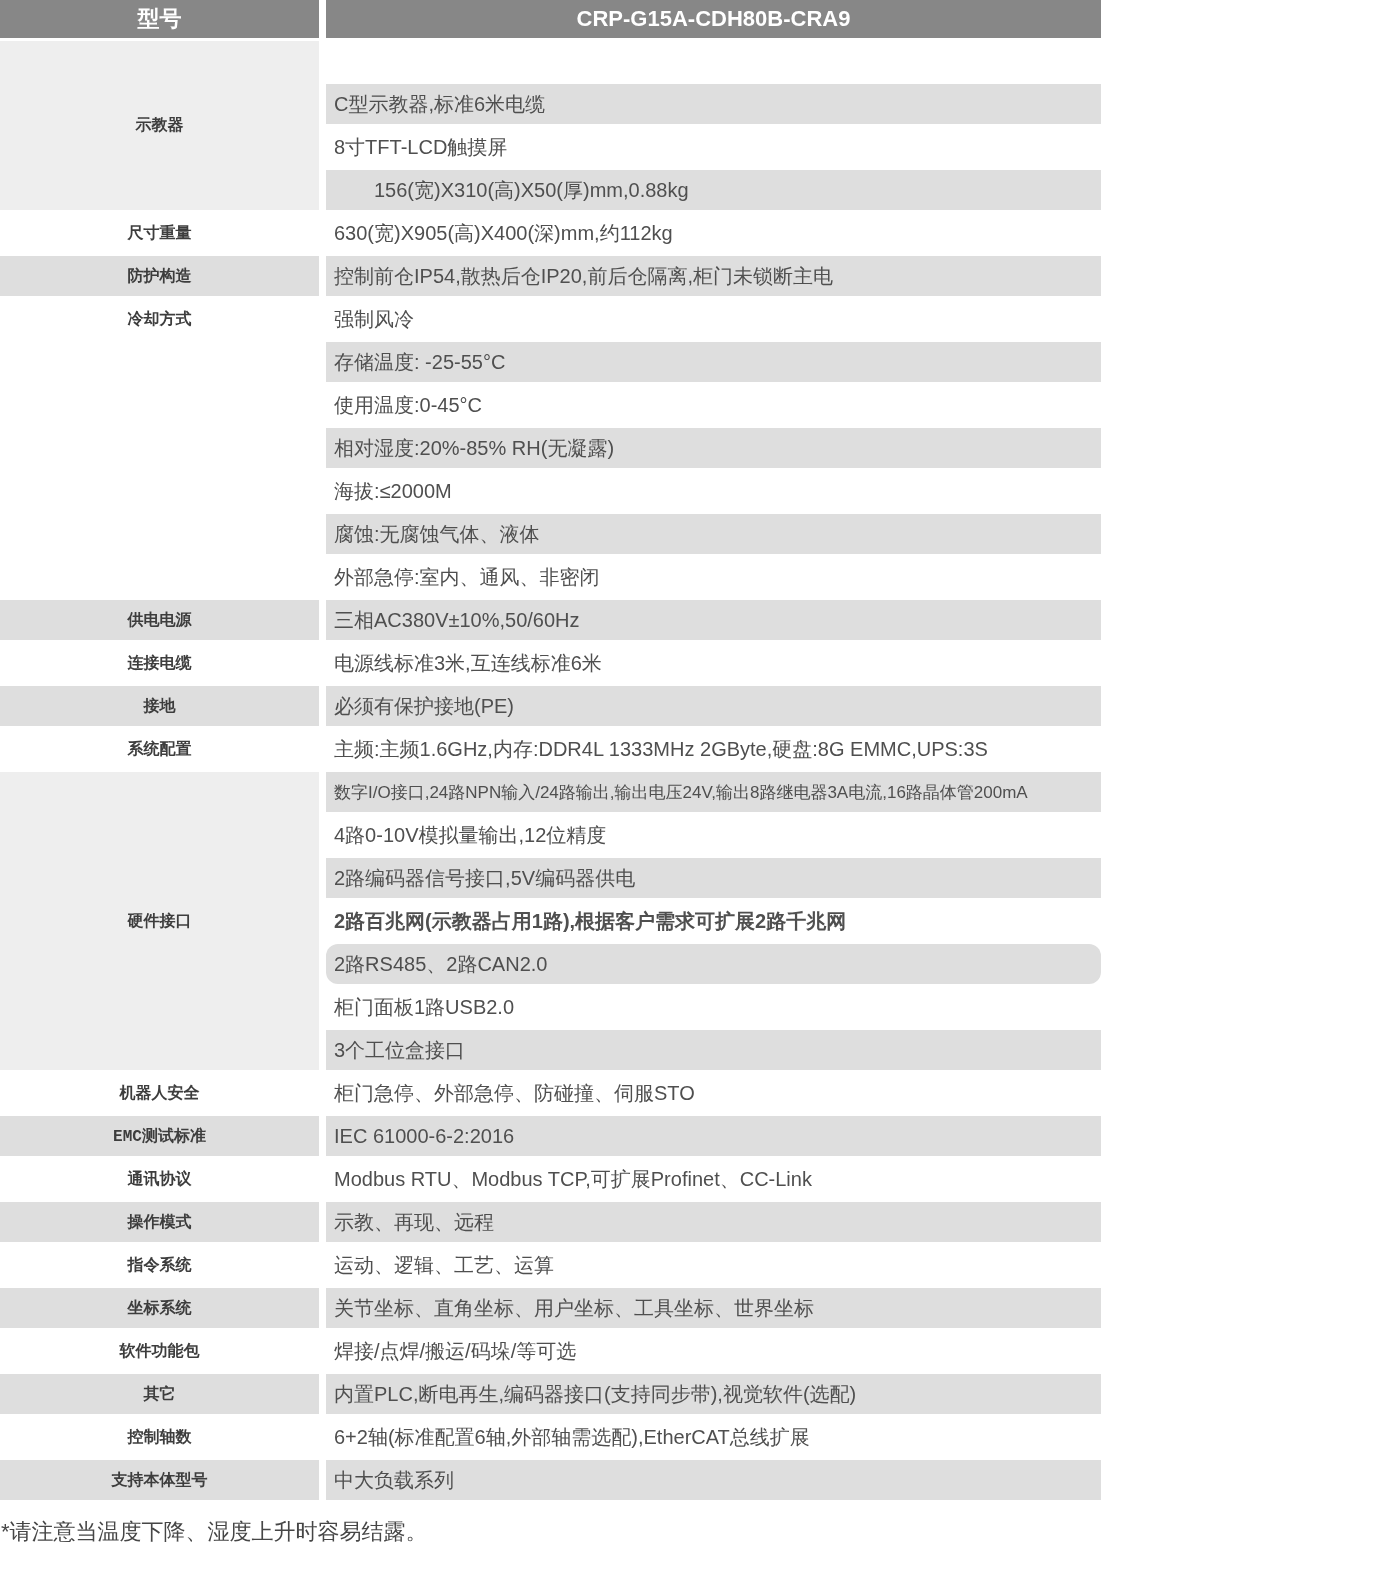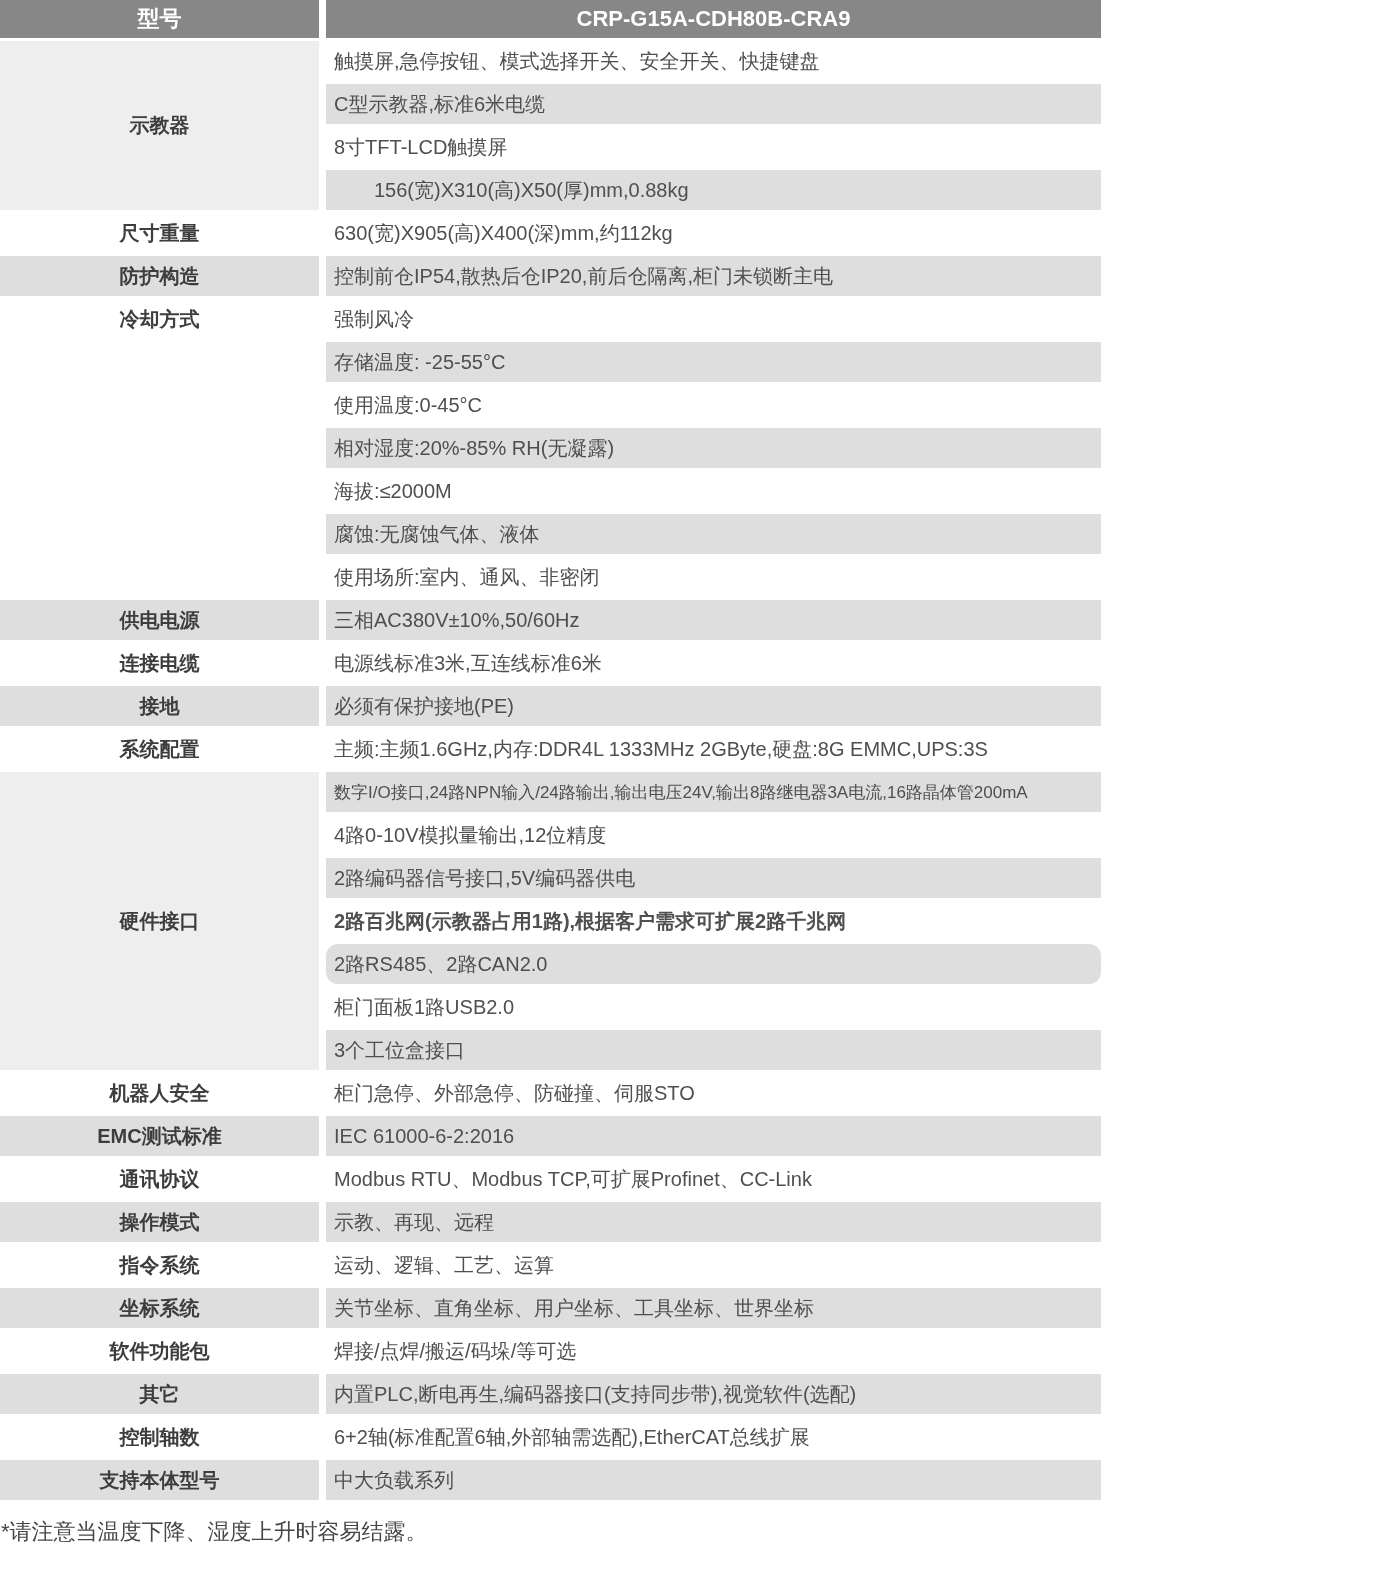--- a/index.html
+++ b/index.html
@@ -50,23 +50,24 @@
     display:flex;
     align-items:center;
     overflow:hidden;
     white-space:nowrap;
     background:#ffffff;
   }
   .cell.label{
     grid-column:1;
     justify-content:center;
     font-weight:bold;
-    font-size:20px;
+    font-size:16px;
     color:var(--label-fg);
     text-align:left;
+    font-family:Liberation Mono, monospace;
   }
   .cell.value{
     grid-column:2;
     padding-left:8px;
     font-size:20px;
     color:var(--value-fg);
   }
   .cell.shade{background:var(--shade-bg);}
   .cell.label.span{background:var(--span-label-bg);}
   .cell.value.small{font-size:17px;}
@@ -82,36 +83,35 @@
 <body>
 
 <div class="page">
   <div class="spec-table">
     <div class="header-row">
       <div class="header-cell">型号</div>
       <div class="header-cell">CRP-G15A-CDH80B-CRA9</div>
     </div>
     <div class="grid" id="grid">
         <div class="cell label span" style="grid-row: 1 / span 4;">示教器</div>
-        <div class="cell value" style="grid-row: 1;">触摸屏,急停按钮、模式选择开关、安全开关、快捷键盘</div>
         <div class="cell value shade" style="grid-row: 2; text-align: center;">C型示教器,标准6米电缆</div>
         <div class="cell value" style="grid-row: 3;">8寸TFT-LCD触摸屏</div>
         <div class="cell value shade" style="grid-row: 4; padding-left: 48px;">156(宽)X310(高)X50(厚)mm,0.88kg</div>
         <div class="cell label" style="grid-row: 5 / span 1;">尺寸重量</div>
         <div class="cell value" style="grid-row: 5;">630(宽)X905(高)X400(深)mm,约112kg</div>
         <div class="cell label shade" style="grid-row: 6 / span 1;">防护构造</div>
         <div class="cell value shade" style="grid-row: 6;">控制前仓IP54,散热后仓IP20,前后仓隔离,柜门未锁断主电</div>
         <div class="cell label" style="grid-row: 7 / span 1;">冷却方式</div>
         <div class="cell value" style="grid-row: 7;">强制风冷</div>
         <div class="cell value shade" style="grid-row: 8;">存储温度: -25-55°C</div>
         <div class="cell value" style="grid-row: 9;">使用温度:0-45°C</div>
         <div class="cell value shade" style="grid-row: 10;">相对湿度:20%-85% RH(无凝露)</div>
         <div class="cell value" style="grid-row: 11;">海拔:≤2000M</div>
         <div class="cell value shade" style="grid-row: 12;">腐蚀:无腐蚀气体、液体</div>
-        <div class="cell value" style="grid-row: 13;">使用场所:室内、通风、非密闭</div>
+        <div class="cell value" style="grid-row: 13;">外部急停:室内、通风、非密闭</div>
         <div class="cell label shade" style="grid-row: 14 / span 1;">供电电源</div>
         <div class="cell value shade" style="grid-row: 14;">三相AC380V±10%,50/60Hz</div>
         <div class="cell label" style="grid-row: 15 / span 1;">连接电缆</div>
         <div class="cell value" style="grid-row: 15;">电源线标准3米,互连线标准6米</div>
         <div class="cell label shade" style="grid-row: 16 / span 1;">接地</div>
         <div class="cell value shade" style="grid-row: 16;">必须有保护接地(PE)</div>
         <div class="cell label" style="grid-row: 17 / span 1;">系统配置</div>
         <div class="cell value" style="grid-row: 17;">主频:主频1.6GHz,内存:DDR4L 1333MHz 2GByte,硬盘:8G EMMC,UPS:3S</div>
         <div class="cell label span" style="grid-row: 18 / span 7;">硬件接口</div>
         <div class="cell value shade small" style="grid-row: 18;">数字I/O接口,24路NPN输入/24路输出,输出电压24V,输出8路继电器3A电流,16路晶体管200mA</div>

